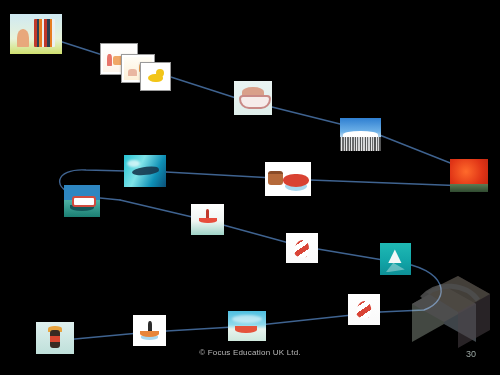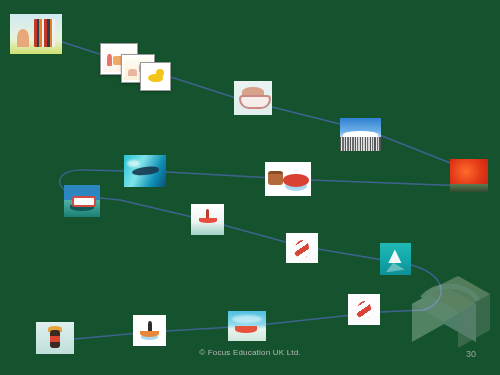--- a/index.html
+++ b/index.html
@@ -7,21 +7,21 @@
   body{
     width:500px;height:375px;
     background:#ffffff;
     font-family:"Liberation Sans", sans-serif;
     overflow:hidden;
     position:relative;
   }
   #slide{
     position:relative;
     width:500px;height:375px;
-    background:#14532d;
+    background:#000000;
     overflow:hidden;
   }
   .path-layer{position:absolute;left:0;top:0;width:500px;height:375px;pointer-events:none;}
   .logo-layer{position:absolute;right:6px;bottom:6px;width:90px;height:95px;opacity:.55;}
 
   .thumb{
     position:absolute;
     box-sizing:border-box;
     background:#fff;
     overflow:hidden;

